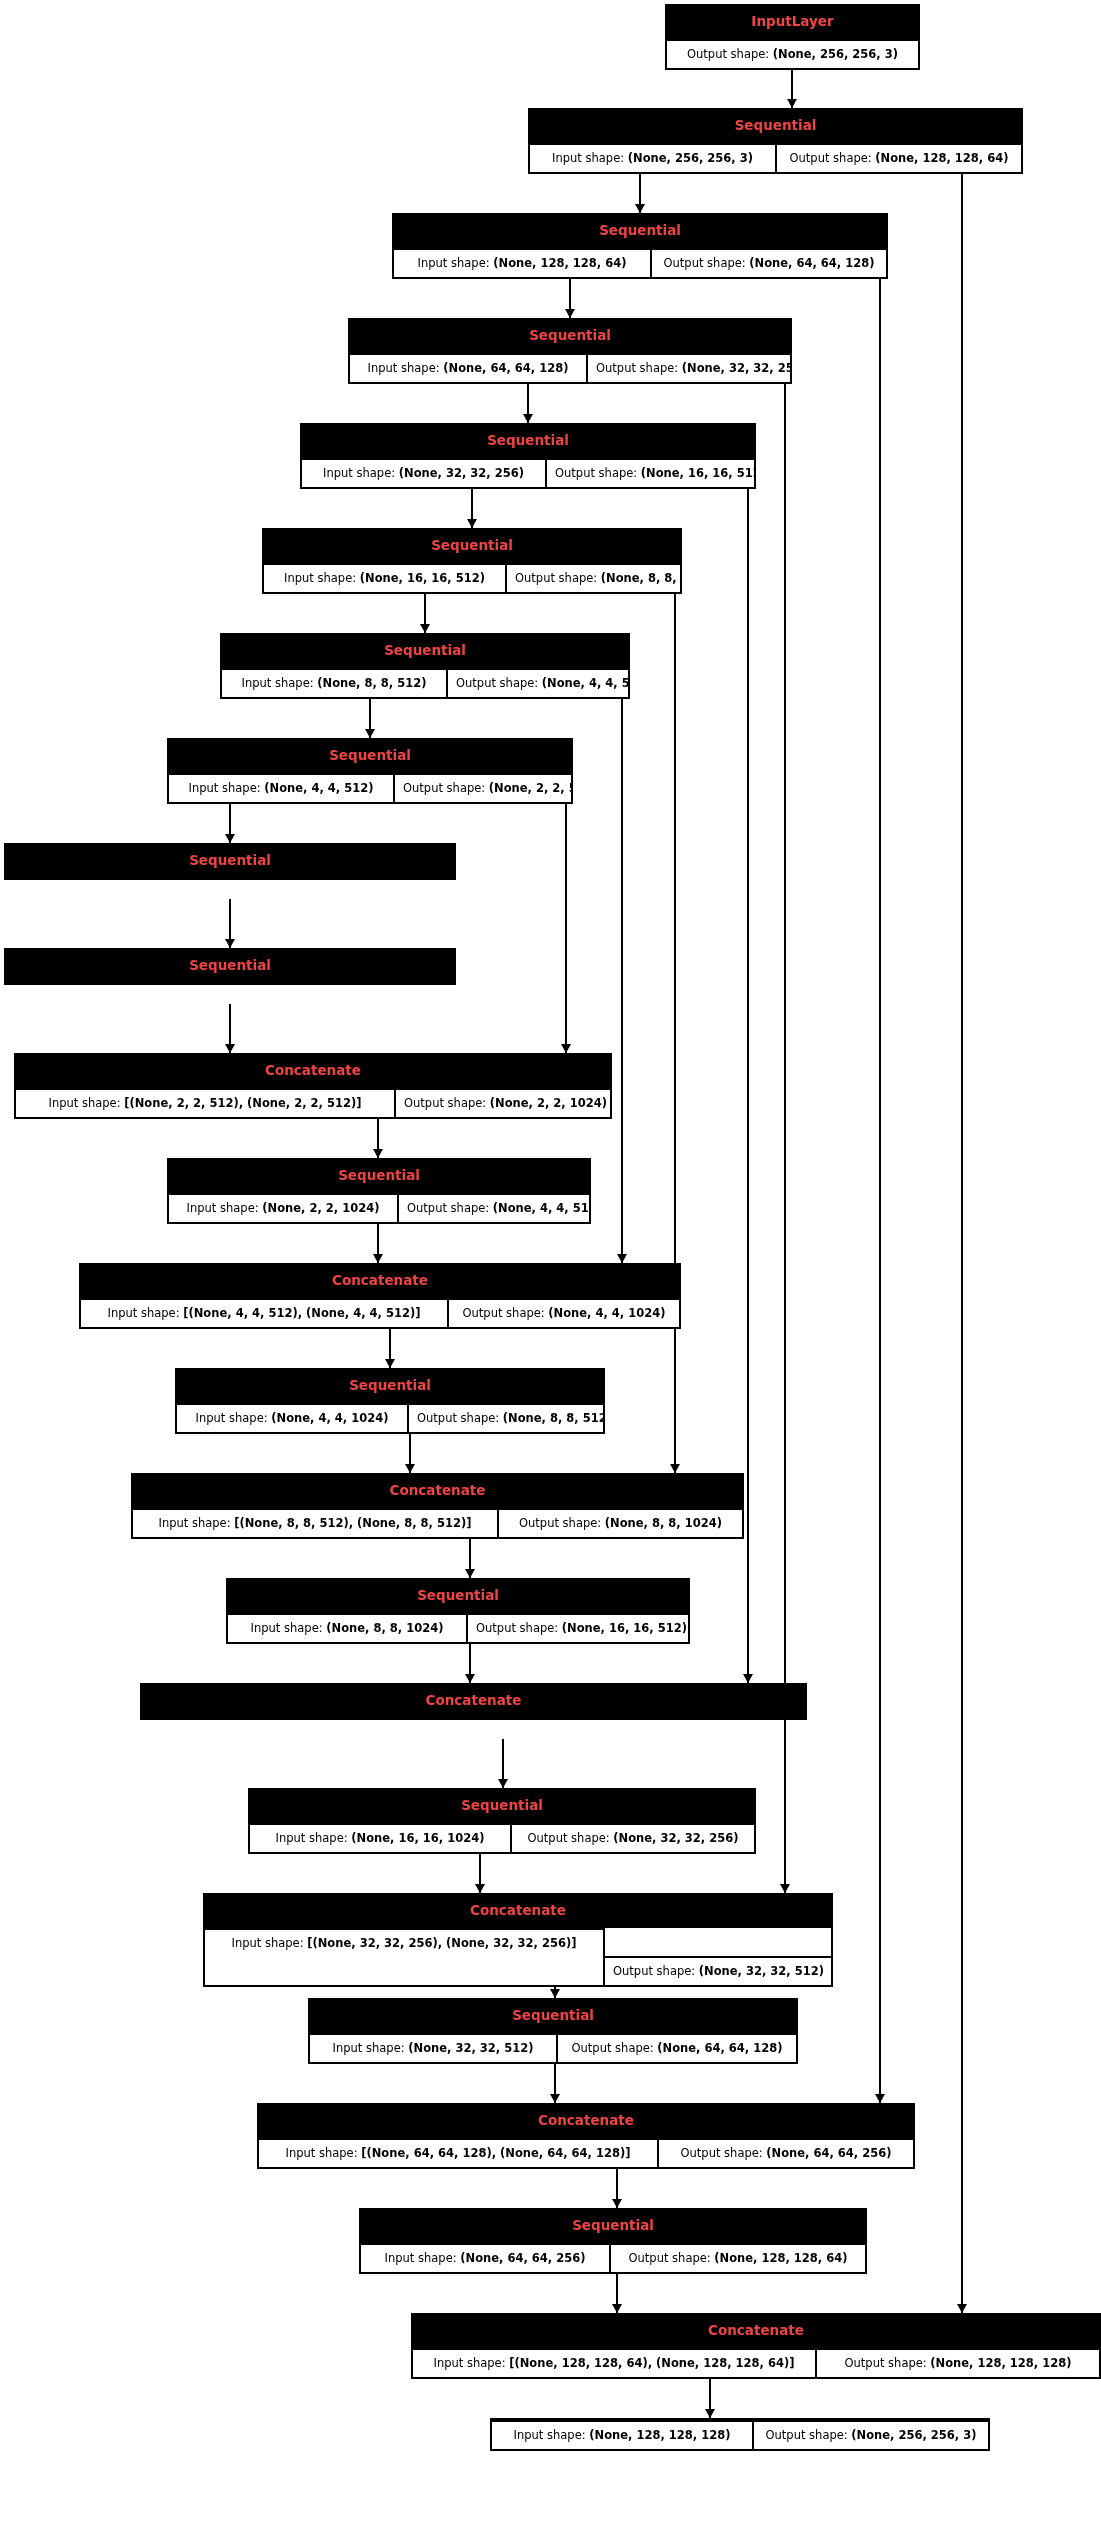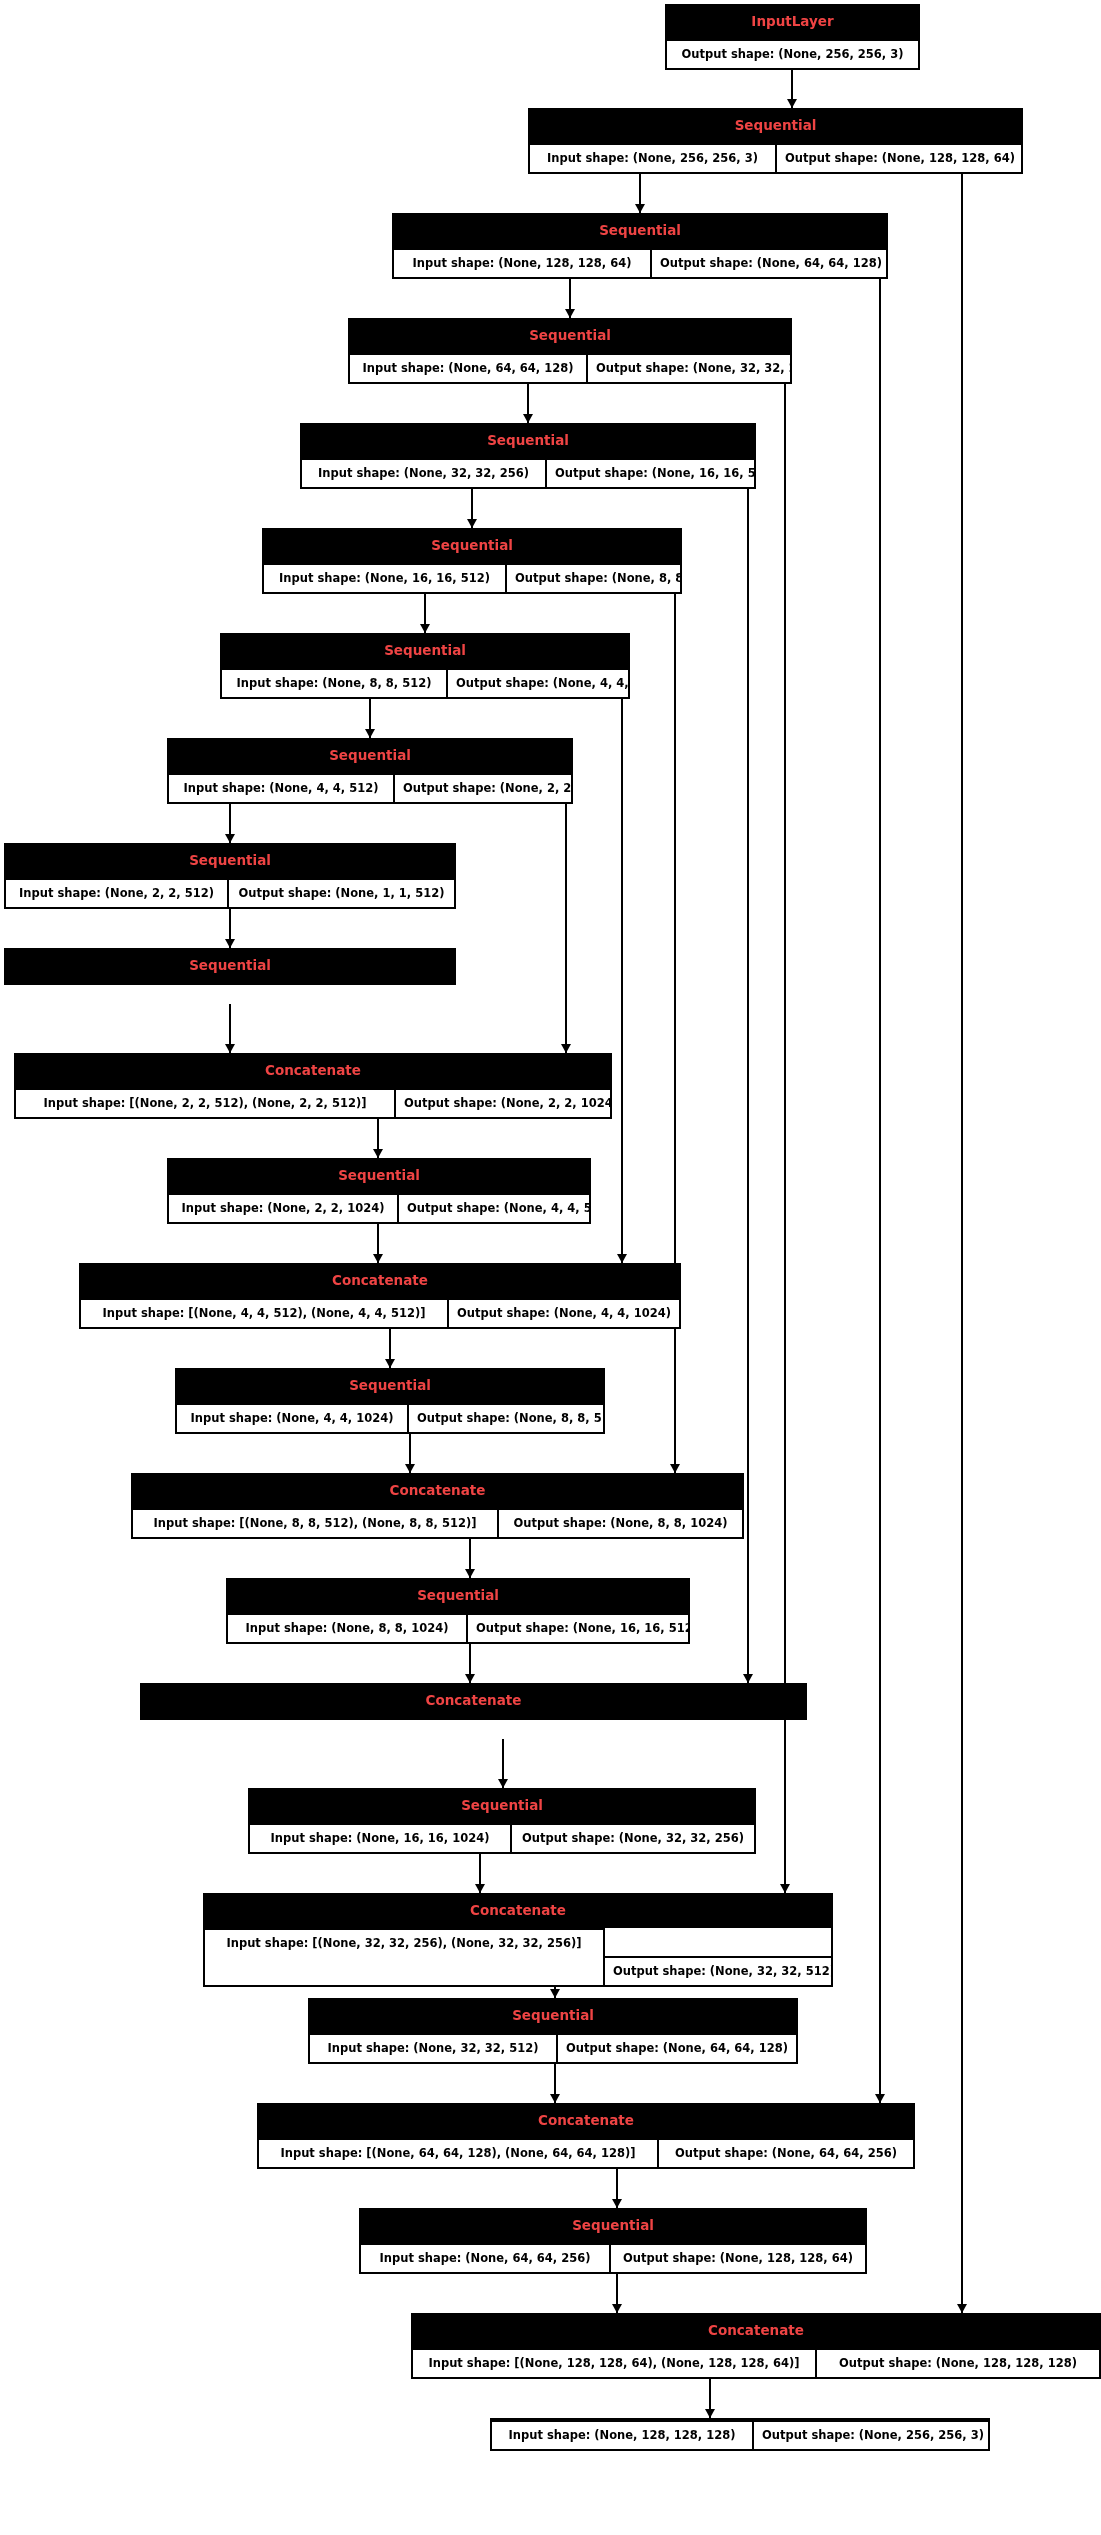--- a/index.html
+++ b/index.html
@@ -45,21 +45,21 @@
     color:#000000;
     white-space:nowrap;
     text-align:center;
     line-height:1.05;
     overflow:hidden;
     border-top:2px solid #000000;
   }
   .node .cell.in{
     border-right:2px solid #000000;
   }
-  .node .cell .lbl{font-weight:bold;}
+  .node .cell .lbl{font-weight:normal;}
   .node .cell .val{font-weight:bold;}
 
   
   .edge{
     position:absolute;
     background:#000000;
     z-index:1;
   }
   .edge.v{width:2px;}
   .arrow{
@@ -185,24 +185,20 @@
     </div>
     <div class="node" style="left: 167px; top: 738px; width: 406px;">
       <div class="title">Sequential</div>
       <div class="shapes">
         <div class="cell in" style="width: 226px; flex: 0 0 226px;"><span class="lbl">Input shape: </span><span class="val">(None, 4, 4, 512)</span></div>
         <div class="cell out" style="flex: 1 1 auto;"><span class="lbl">Output shape: </span><span class="val">(None, 2, 2, 512)</span></div>
       </div>
     </div>
     <div class="node" style="left: 4px; top: 843px; width: 452px;">
       <div class="title">Sequential</div>
-      <div class="shapes">
-        <div class="cell in" style="width: 223px; flex: 0 0 223px;"><span class="lbl">Input shape: </span><span class="val">(None, 2, 2, 512)</span></div>
-        <div class="cell out" style="flex: 1 1 auto;"><span class="lbl">Output shape: </span><span class="val">(None, 1, 1, 512)</span></div>
-      </div>
     </div>
     <div class="node" style="left: 4px; top: 948px; width: 452px;">
       <div class="title">Sequential</div>
     </div>
     <div class="node" style="left: 14px; top: 1053px; width: 598px;">
       <div class="title">Concatenate</div>
       <div class="shapes">
         <div class="cell in" style="width: 380px; flex: 0 0 380px;"><span class="lbl">Input shape: </span><span class="val">[(None, 2, 2, 512), (None, 2, 2, 512)]</span></div>
         <div class="cell out" style="flex: 1 1 auto;"><span class="lbl">Output shape: </span><span class="val">(None, 2, 2, 1024)</span></div>
       </div>

